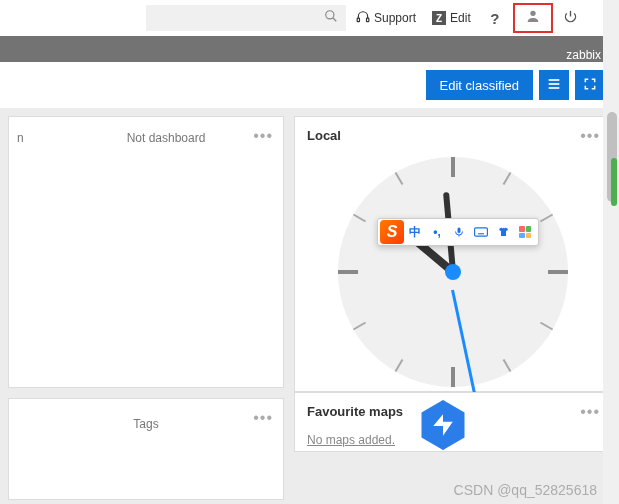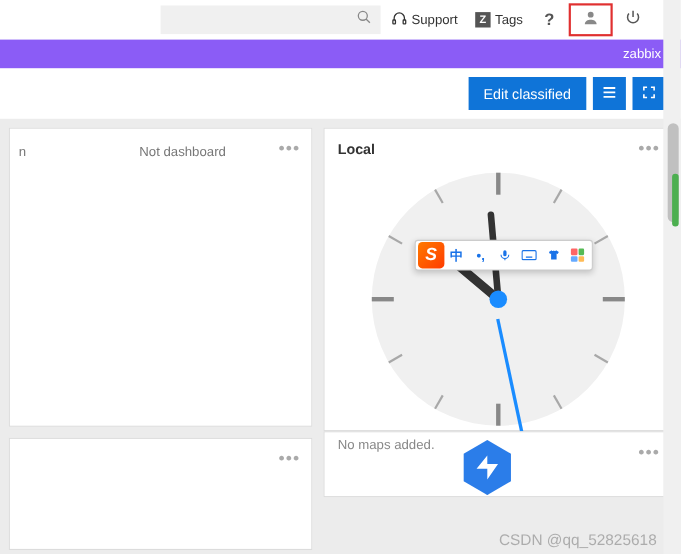--- a/index.html
+++ b/index.html
@@ -6,21 +6,21 @@
 body { width: 619px; height: 504px; background: #fff; position: relative; overflow: hidden; }
 
 .topbar { height: 36px; display: flex; align-items: center; padding: 0 8px; gap: 4px; }
 .search-box { background: #f0f0f0; border: none; height: 26px; width: 200px; padding: 0 30px 0 10px; font-size: 12px; position: relative; margin-left: 138px; }
 .search-wrap { position: relative; }
 .search-icon { position: absolute; right: 8px; top: 50%; transform: translateY(-50%); color: #888; }
 .top-link { display: flex; align-items: center; gap: 4px; color: #333; font-size: 12px; text-decoration: none; padding: 0 6px; cursor: pointer; }
 .top-icon-btn { width: 28px; height: 28px; display: flex; align-items: center; justify-content: center; color: #555; cursor: pointer; }
 .user-highlight { border: 2px solid #e03030; width: 40px; height: 30px; display: flex; align-items: center; justify-content: center; }
 
-.blue-bar { background: #8b5cf6; height: 26px; color: #fff; font-size: 12px; display: flex; align-items: center; justify-content: flex-end; padding-right: 18px; }
+.blue-bar { background: #737373; height: 26px; color: #fff; font-size: 12px; display: flex; align-items: flex-end; justify-content: flex-end; padding-right: 18px; }
 
 .action-row { height: 46px; display: flex; align-items: center; justify-content: flex-end; gap: 6px; padding-right: 14px; }
 .btn-primary { background: #0f74d8; color: #fff; border: none; height: 30px; padding: 0 14px; font-size: 13px; cursor: pointer; }
 .btn-icon { background: #0f74d8; color: #fff; border: none; width: 30px; height: 30px; display: flex; align-items: center; justify-content: center; cursor: pointer; }
 
 .content { background: #ececec; padding: 8px; height: 400px; display: flex; gap: 10px; }
 .col-left { width: 276px; display: flex; flex-direction: column; gap: 10px; }
 .col-right { flex: 1; display: flex; flex-direction: column; }
 
 .widget { background: #fff; border: 1px solid #dcdcdc; position: relative; }
@@ -43,21 +43,21 @@
 .clock-face { width: 100%; height: 100%; border-radius: 50%; background: #f0f0f0; position: relative; }
 .tick { position: absolute; left: 50%; top: 50%; width: 2px; height: 14px; background: #a8a8a8; transform-origin: 50% 115px; }
 .tick-lg { width: 4px; height: 20px; background: #888; }
 .hand { position: absolute; left: 50%; top: 50%; transform-origin: 50% 100%; }
 .hand-h { width: 8px; height: 55px; background: #333; margin-left: -4px; margin-top: -55px; transform: rotate(310deg); border-radius: 3px; }
 .hand-m { width: 6px; height: 80px; background: #333; margin-left: -3px; margin-top: -80px; transform: rotate(355deg); border-radius: 3px; }
 .hand-s { width: 3px; height: 118px; background: #1a8cff; margin-left: -1.5px; margin-top: -100px; transform: rotate(168deg); }
 .center-dot { position: absolute; left: 50%; top: 50%; width: 16px; height: 16px; background: #1a8cff; border-radius: 50%; transform: translate(-50%, -50%); }
 
 .w4 { height: 60px; }
-.w4 .msg { color: #888; font-size: 12px; padding: 4px 0 0 12px; }
+.w4 .msg { color: #888; font-size: 12px; padding: 4px 0 0 12px; text-decoration: underline; }
 
 .scrollbar { position: absolute; right: 0; top: 0; width: 16px; height: 100%; background: #f0f0f0; }
 .scroll-thumb { position: absolute; right: 2px; top: 112px; width: 10px; height: 90px; background: #c0c0c0; border-radius: 5px; }
 .scroll-green { position: absolute; right: 2px; top: 158px; width: 6px; height: 48px; background: #4caf50; border-radius: 3px; }
 
 .ime-bar { position: absolute; left: 377px; top: 218px; background: #fff; border: 1px solid #ccc; border-radius: 3px; box-shadow: 0 2px 6px rgba(0,0,0,0.2); display: flex; align-items: center; height: 28px; padding: 0 2px; }
 .ime-logo { width: 24px; height: 24px; background: linear-gradient(135deg, #ff7a00, #ff3c00); border-radius: 4px; color: #fff; font-weight: bold; font-size: 16px; display: flex; align-items: center; justify-content: center; font-style: italic; }
 .ime-item { width: 22px; height: 22px; display: flex; align-items: center; justify-content: center; color: #1a73e8; font-size: 12px; font-weight: bold; cursor: pointer; }
 
 .thunder { position: absolute; left: 418px; top: 400px; width: 50px; height: 50px; }
@@ -83,21 +83,21 @@
       <svg width="14" height="14" viewBox="0 0 24 24" fill="none" stroke="currentColor" stroke-width="2">
           <path d="M4 14v-3a8 8 0 0116 0v3"></path>
           <rect x="2" y="14" width="4" height="6" rx="1"></rect>
           <rect x="18" y="14" width="4" height="6" rx="1"></rect>
         </svg>
     </span>
     <span>Support</span>
   </a>
   <a class="top-link">
     <span style="background:#555;color:#fff;width:14px;height:14px;font-size:10px;display:flex;align-items:center;justify-content:center;font-weight:bold">Z</span>
-    <span>Tags</span>
+    <span>Edit</span>
   </a>
   <div class="top-icon-btn">
     <span style="font-size:15px;font-weight:bold;color:#555">?</span>
   </div>
   <div class="user-highlight">
     <div class="top-icon-btn">
       <span>
         <svg width="16" height="16" viewBox="0 0 24 24" fill="#888">
             <circle cx="12" cy="8" r="4"></circle>
             <path d="M4 21c0-4 4-6 8-6s8 2 8 6"></path>
@@ -145,20 +145,21 @@
       <span class="widget-menu">•••</span>
       <div class="widget-body">
         <div class="row th">
           <div class="c1">n</div>
           <div class="c2">Not dashboard</div>
         </div>
       </div>
     </div>
     <div class="widget w2">
       <span class="widget-menu">•••</span>
+      <div class="widget-body th">Tags</div>
     </div>
   </div>
   <div class="col-right">
     <div class="widget w3">
       <div class="widget-header">Local</div>
       <span class="widget-menu">•••</span>
       <div class="clock-wrap">
         <div class="clock">
           <div class="clock-face">
             <div class="tick tick-lg" style="transform:translate(-50%,-115px) rotate(0deg)"></div>
@@ -175,20 +176,21 @@
             <div class="tick" style="transform:translate(-50%,-115px) rotate(330deg)"></div>
             <div class="hand hand-h"></div>
             <div class="hand hand-m"></div>
             <div class="hand hand-s"></div>
             <div class="center-dot"></div>
           </div>
         </div>
       </div>
     </div>
     <div class="widget w4">
+      <div class="widget-header">Favourite maps</div>
       <span class="widget-menu">•••</span>
       <div class="msg">No maps added.</div>
     </div>
   </div>
 </div>
 
 <div class="ime-bar">
   <div class="ime-logo">S</div>
   <div class="ime-item">中</div>
   <div class="ime-item">•,</div>

